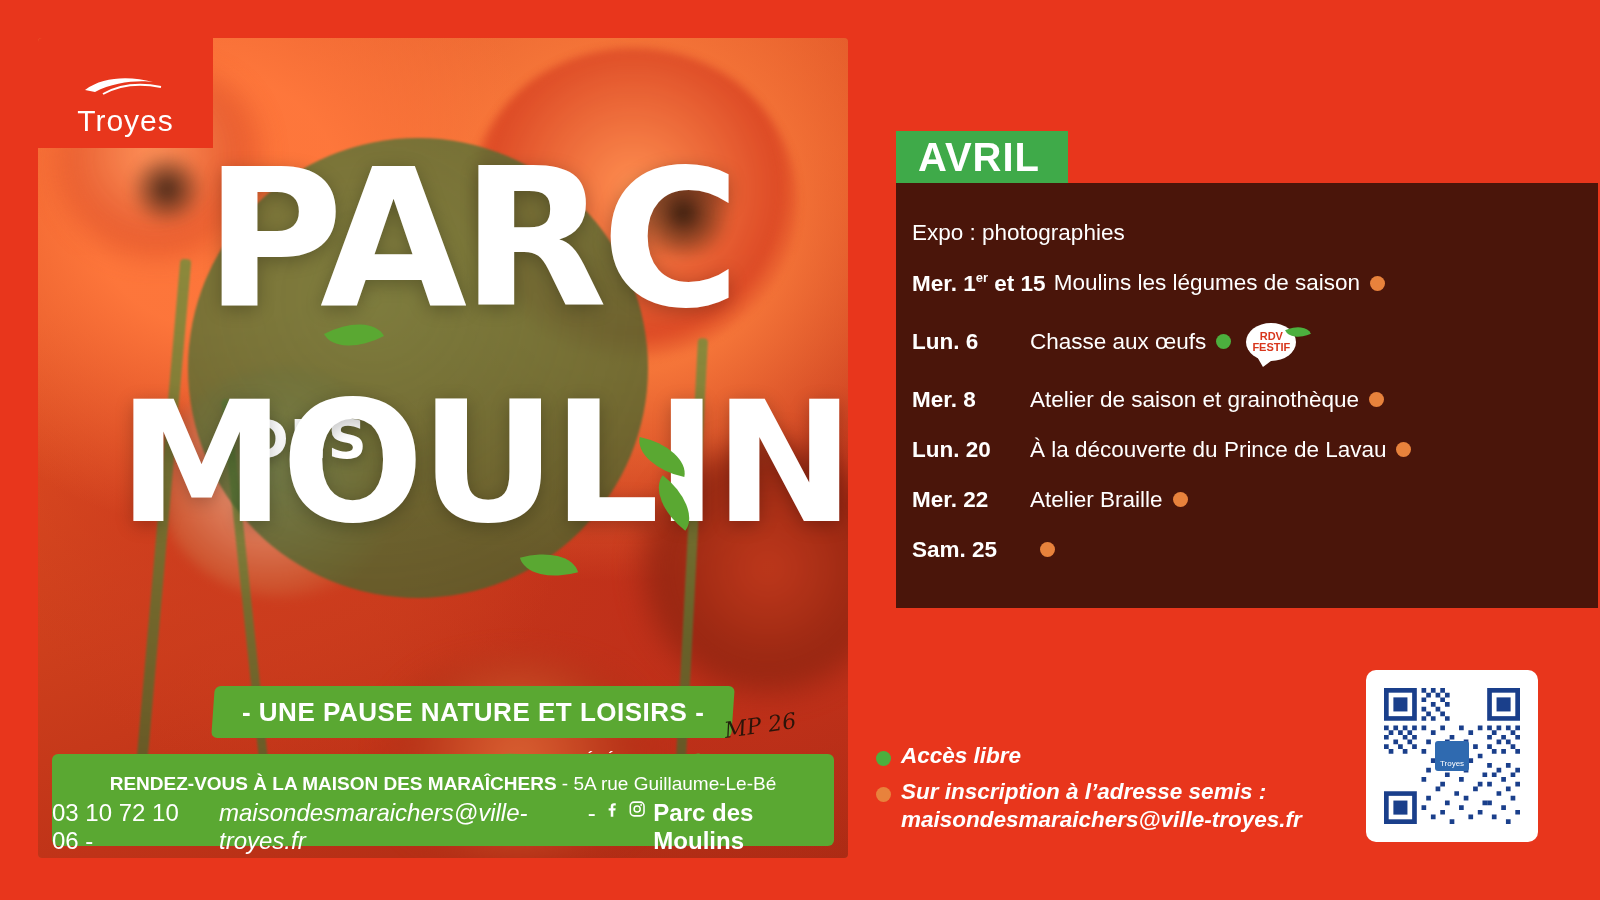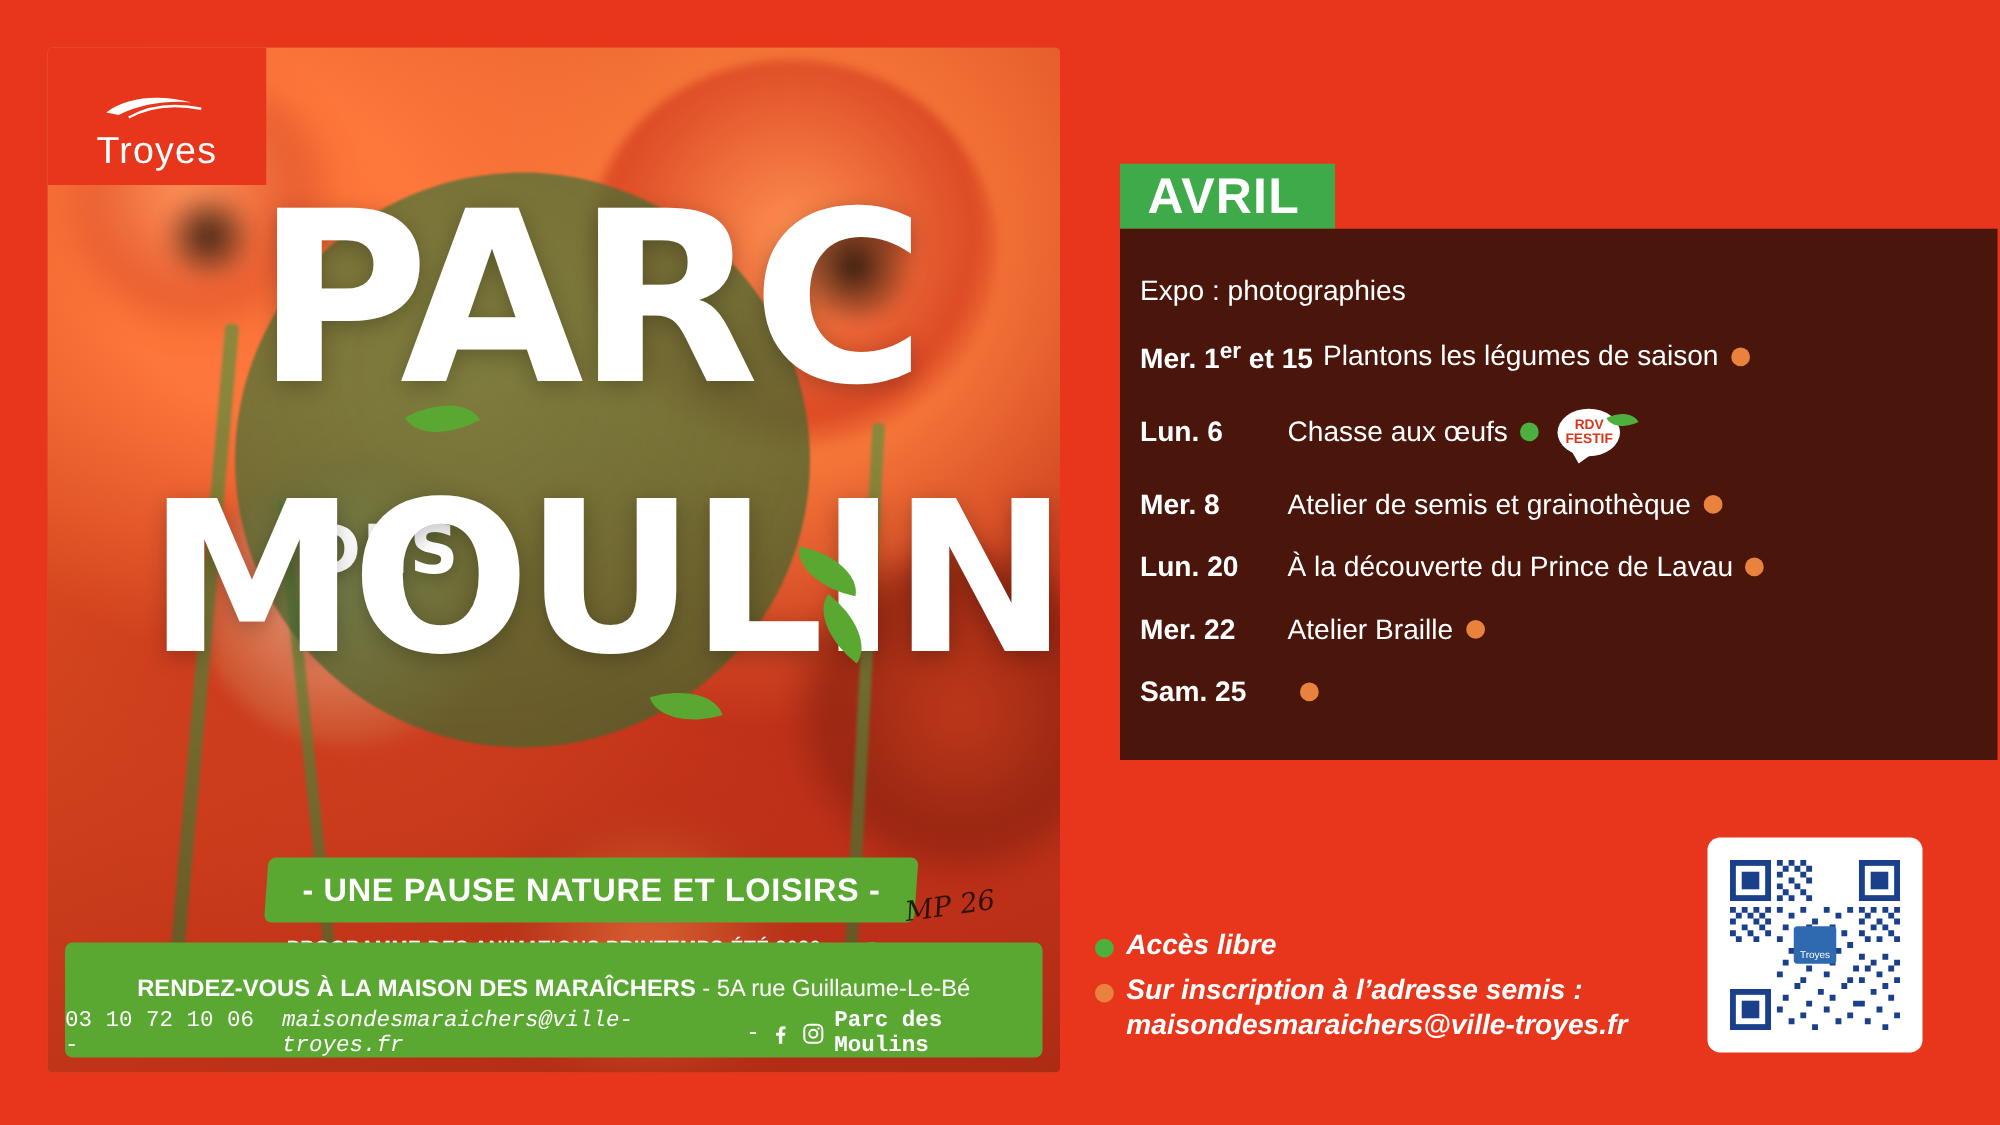--- a/index.html
+++ b/index.html
@@ -222,25 +222,24 @@
     justify-content: center;
     gap: 4px;
   }
   .poster-footer .line1 {
     font-size: 19px;
     font-weight: 700;
     margin-top: 27px;
   }
   .poster-footer .line1 .light { font-weight: 400; }
   .poster-footer .line2 {
-    font-size: 18px;
-    display: flex;
-    align-items: center;
+    font-size: 24px;
+    display: flex;
+    align-items: flex-start;
     gap: 7px;
-    font-family: Liberation Mono, monospace;
   }
   .poster-footer .line2 .mail { font-style: italic; }
   .poster-footer .line2 .strong { font-weight: 700; }
   .ico {
     display: inline-block;
     width: 20px; height: 20px;
     vertical-align: -4px;
   }
 
   
@@ -293,21 +292,21 @@
     color: #ffffff;
     font-size: 22.5px;
     margin-bottom: 24px;
     white-space: nowrap;
   }
   .event-row .date {
     font-weight: 700;
     width: 118px;
     flex: 0 0 118px;
   }
-  .event-row .date sup { font-size: 18px; }
+  .event-row .date sup { font-size: 13px; }
   .event-row .title { font-weight: 400; }
   .event-row.expo .title { font-weight: 400; }
   .dot {
     display: inline-block;
     width: 15px; height: 15px;
     border-radius: 50%;
     margin-left: 10px;
     vertical-align: 1px;
   }
   .dot.orange { background: #e8823c; }
@@ -523,41 +522,41 @@
     <div class="events-list">
 
       <div class="event-row expo">
         <span class="title">Expo : photographies</span>
       </div>
 
       <div class="event-row">
         <span class="date" style="width:auto;flex:0 0 auto;margin-right:8px">
           <span>Mer. 1</span><sup>er</sup><span> et 15</span>
         </span>
-        <span class="title">Plantons les légumes de saison</span>
+        <span class="title">Moulins les légumes de saison</span>
         <span class="dot orange"></span>
       </div>
 
       <div class="event-row">
         <span class="date">Lun. 6</span>
         <span class="title">Chasse aux œufs</span>
         <span class="dot green"></span>
         <span class="rdv-badge">
           <span class="rdv-bubble">
             <span>RDV</span>
             <span>FESTIF</span>
           </span>
           <span class="rdv-tail"></span>
           <span class="rdv-leaf"></span>
         </span>
       </div>
 
       <div class="event-row">
         <span class="date">Mer. 8</span>
-        <span class="title">Atelier de semis et grainothèque</span>
+        <span class="title">Atelier de saison et grainothèque</span>
         <span class="dot orange"></span>
       </div>
 
       <div class="event-row">
         <span class="date">Lun. 20</span>
         <span class="title">À la découverte du Prince de Lavau</span>
         <span class="dot orange"></span>
       </div>
 
       <div class="event-row">

